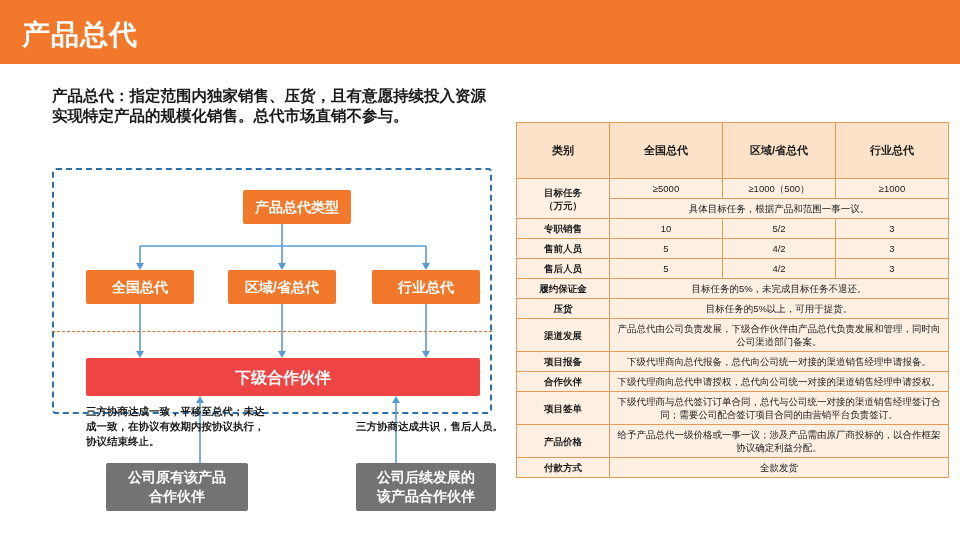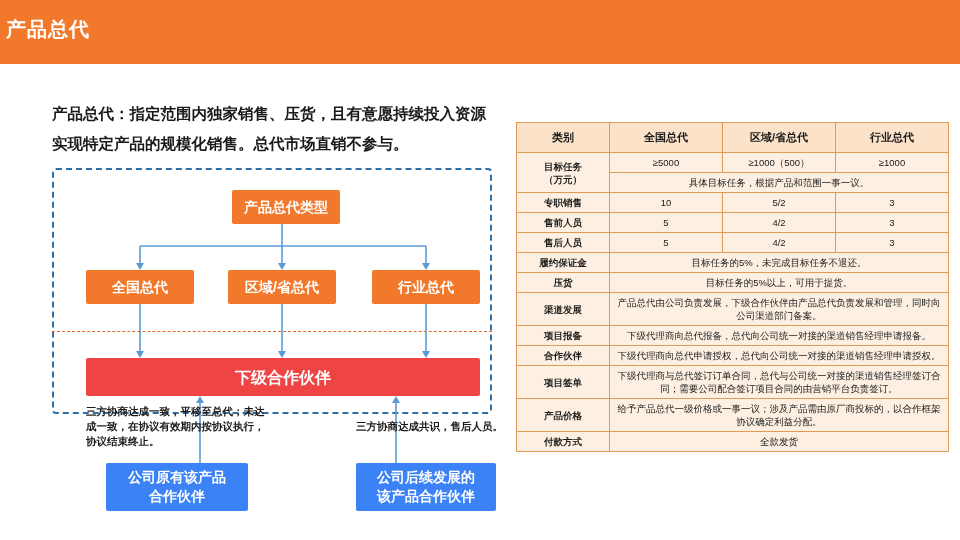--- a/index.html
+++ b/index.html
@@ -17,36 +17,36 @@
 
   
   .header-bar {
     position: absolute;
     left: 0; top: 0;
     width: 960px; height: 64px;
     background: #F2792B;
   }
   .header-title {
     position: absolute;
-    left: 6px; top: 16px;
-    font-size: 20px;
+    left: 22px; top: 16px;
+    font-size: 28px;
     font-weight: bold;
     color: #ffffff;
     letter-spacing: 1px;
   }
 
   
   .intro {
     position: absolute;
-    left: 52px; top: 99px;
+    left: 52px; top: 86px;
     width: 440px;
     font-size: 15.5px;
     font-weight: bold;
     color: #1a1a1a;
-    line-height: 30px;
+    line-height: 20px;
   }
 
   
   .diagram-box {
     position: absolute;
     left: 52px; top: 168px;
     width: 440px; height: 246px;
     border: 2px dashed #2E6FA7;
     border-radius: 4px;
     box-sizing: border-box;
@@ -69,25 +69,25 @@
     justify-content: center;
     text-align: center;
     border-radius: 2px;
     box-sizing: border-box;
     line-height: 19px;
   }
   .node.soft {
     background: #ef4444;
   }
   .node.light {
-    background: #3b82f6;
-  }
-
-  
-  .n-type      { left: 232px; top: 190px; width: 108px; height: 34px; }
+    background: #737373;
+  }
+
+  
+  .n-type      { left: 243px; top: 190px; width: 108px; height: 34px; }
   .n-national  { left: 86px;  top: 270px; width: 108px; height: 34px; }
   .n-region    { left: 228px; top: 270px; width: 108px; height: 34px; }
   .n-industry  { left: 372px; top: 270px; width: 108px; height: 34px; }
   .n-partner   { left: 86px;  top: 358px; width: 394px; height: 38px; font-size: 16px; }
   .n-existing  { left: 106px; top: 463px; width: 142px; height: 48px; }
   .n-future    { left: 356px; top: 463px; width: 140px; height: 48px; }
 
   
   svg.connectors {
     position: absolute;
@@ -125,21 +125,21 @@
     padding: 3px 4px;
     vertical-align: middle;
     line-height: 13px;
     background: #FDF0E2;
   }
   table.spec th {
     background: #FBE2C8;
     font-weight: bold;
     font-size: 11px;
     text-align: center;
-    padding: 8px 4px;
+    padding: 21px 4px;
   }
   td.lbl {
     background: #FBE2C8;
     font-weight: bold;
     text-align: center;
     font-size: 10.5px;
   }
   td.ctr { text-align: center; }
   td.jst { text-align: center; }
   .col-a { width: 84px; }

